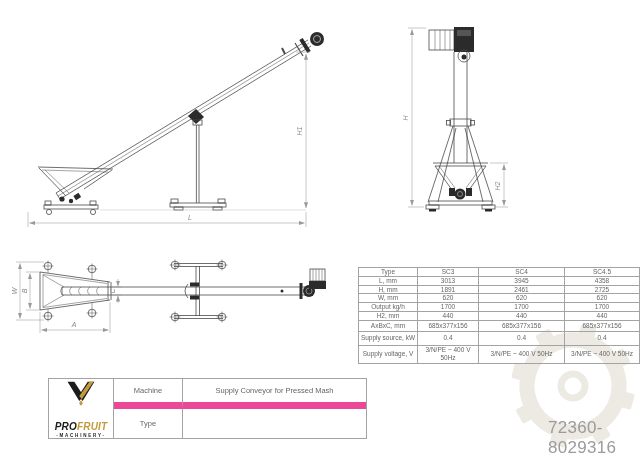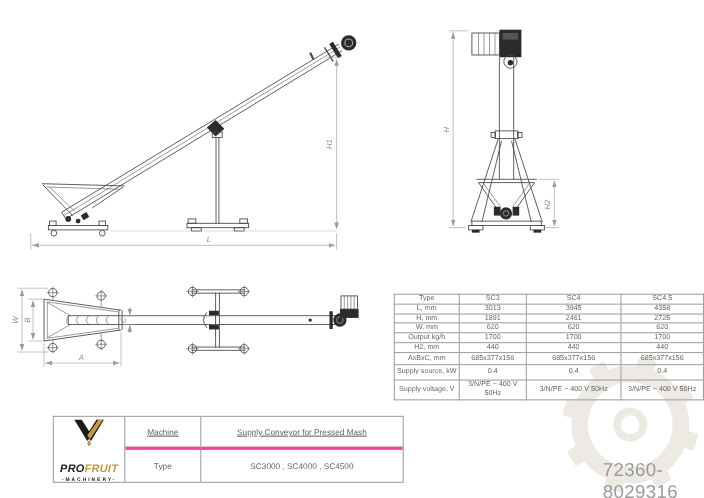--- a/index.html
+++ b/index.html
@@ -18,21 +18,21 @@
   .spec{position:absolute;left:358px;top:267px;width:281px;border-collapse:collapse;
         table-layout:fixed;font-size:6.5px;line-height:1.2;color:#666;background:transparent;}
   .spec td{border:1px solid #a3a3a3;text-align:center;vertical-align:middle;padding:0 1px;}
   .rs{height:8px;} .rm{height:11px;} .rl{height:14px;} .rx{height:18px;}
   
   .tblock{position:absolute;left:48px;top:378px;width:317px;height:59px;display:grid;
           grid-template-columns:65px 69px 183px;grid-template-rows:1fr 1fr;
           border:1px solid #a3a3a3;color:#666;font-size:7.5px;background:#fff;}
   .tcell{display:flex;align-items:center;justify-content:center;}
   .tb-logo{grid-row:1/3;border-right:1px solid #a3a3a3;flex-direction:column;}
-  .tb-lab1,.tb-val1{border-bottom:3px solid #ec4899;text-decoration:underline;}
+  .tb-lab1,.tb-val1{border-bottom:7px solid #ec4899;}
   .tb-lab1,.tb-lab2{border-right:1px solid #a3a3a3;}
   .brandline{font-size:10px;font-weight:800;font-style:italic;letter-spacing:.2px;margin-top:15px;}
   .pro{color:#1b1b1b;} .fruit{color:#c49a3c;}
   .machinery{font-size:4.5px;letter-spacing:1.8px;color:#1b1b1b;font-weight:600;margin-top:1px;}
   .docid{position:absolute;left:548px;top:418px;font-size:17px;color:#9b9b9b;letter-spacing:.3px;}
 </style>
 </head>
 <body>
 
 <div class="sheet">
@@ -346,17 +346,16 @@
         <polygon fill="#1b1b1b" points="36,2 28,2 17,19 22,25"></polygon>
         <polygon fill="#c49a3c" points="30,2 35,2 21,23 18,19"></polygon>
         <path fill="#c49a3c" d="M20,24 C22.2,26.5 23,28 20,30.5 C17,28 17.8,26.5 20,24 Z"></path>
       </svg>
       <div class="brandline"><span class="pro">PRO</span><span class="fruit">FRUIT</span></div>
       <div class="machinery">-MACHINERY-</div>
     </div>
     <div class="tcell tb-lab1">Machine</div>
     <div class="tcell tb-val1">Supply Conveyor for Pressed Mash</div>
     <div class="tcell tb-lab2">Type</div>
-    <div class="tcell tb-val2">SC3000 , SC4000 , SC4500</div>
   </div>
 
   <div class="docid">72360-8029316</div>
 </div>
 
 </body></html>

